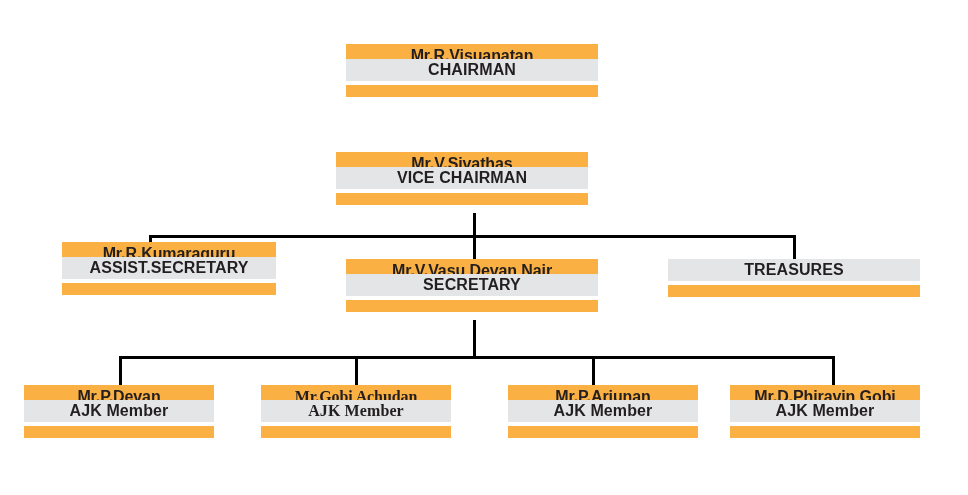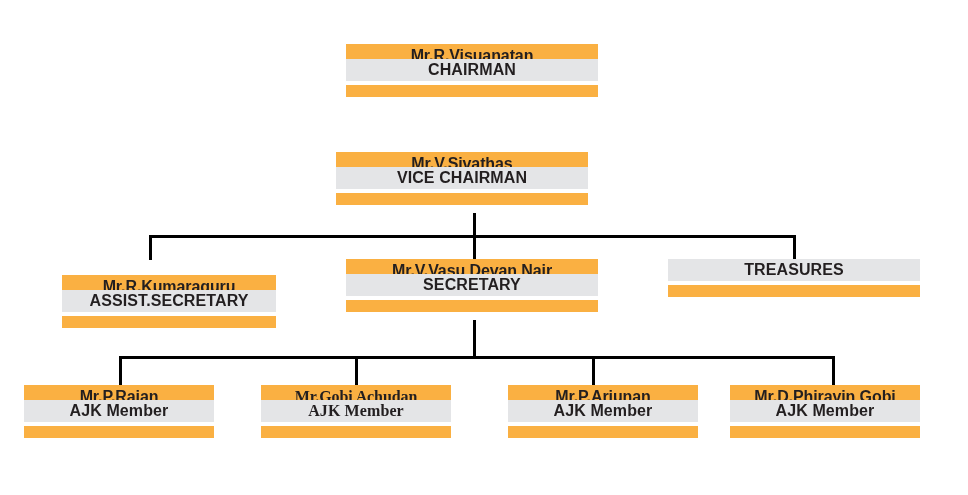--- a/index.html
+++ b/index.html
@@ -82,21 +82,21 @@
     <div class="node-gap"></div>
     <div class="node-foot"></div>
   </div>
 
   <div class="connector v-line" style="left:473px; top:213px; height:24px;"></div>
   <div class="connector h-line" style="left:149px; top:235px; width:647px;"></div>
   <div class="connector v-line" style="left:149px; top:235px; height:25px;"></div>
   <div class="connector v-line" style="left:473px; top:235px; height:25px;"></div>
   <div class="connector v-line" style="left:793px; top:235px; height:25px;"></div>
 
-  <div class="node" style="left:24px; top:275px; width:252px;padding-left:38px;">
+  <div class="node" style="left:24px; top:242px; width:252px;padding-left:38px;">
     <div class="node-name">Mr.R.Kumaraguru</div>
     <div class="node-title">ASSIST.SECRETARY</div>
     <div class="node-gap"></div>
     <div class="node-foot"></div>
   </div>
 
   <div class="node" style="left:346px; top:259px; width:252px;">
     <div class="node-name">Mr.V.Vasu Devan Nair</div>
     <div class="node-title">SECRETARY</div>
     <div class="node-gap"></div>
@@ -110,21 +110,21 @@
   </div>
 
   <div class="connector v-line" style="left:473px; top:320px; height:38px;"></div>
   <div class="connector h-line" style="left:119px; top:356px; width:716px;"></div>
   <div class="connector v-line" style="left:119px; top:356px; height:30px;"></div>
   <div class="connector v-line" style="left:355px; top:356px; height:30px;"></div>
   <div class="connector v-line" style="left:592px; top:356px; height:30px;"></div>
   <div class="connector v-line" style="left:832px; top:356px; height:30px;"></div>
 
   <div class="node" style="left:24px; top:385px; width:190px;">
-    <div class="node-name">Mr.P.Rajan</div>
+    <div class="node-name">Mr.P.Devan</div>
     <div class="node-title">AJK Member</div>
     <div class="node-gap"></div>
     <div class="node-foot"></div>
   </div>
 
   <div class="node" style="left:261px; top:385px; width:190px;font-family:Liberation Serif, serif;">
     <div class="node-name">Mr.Gobi Achudan</div>
     <div class="node-title">AJK Member</div>
     <div class="node-gap"></div>
     <div class="node-foot"></div>

